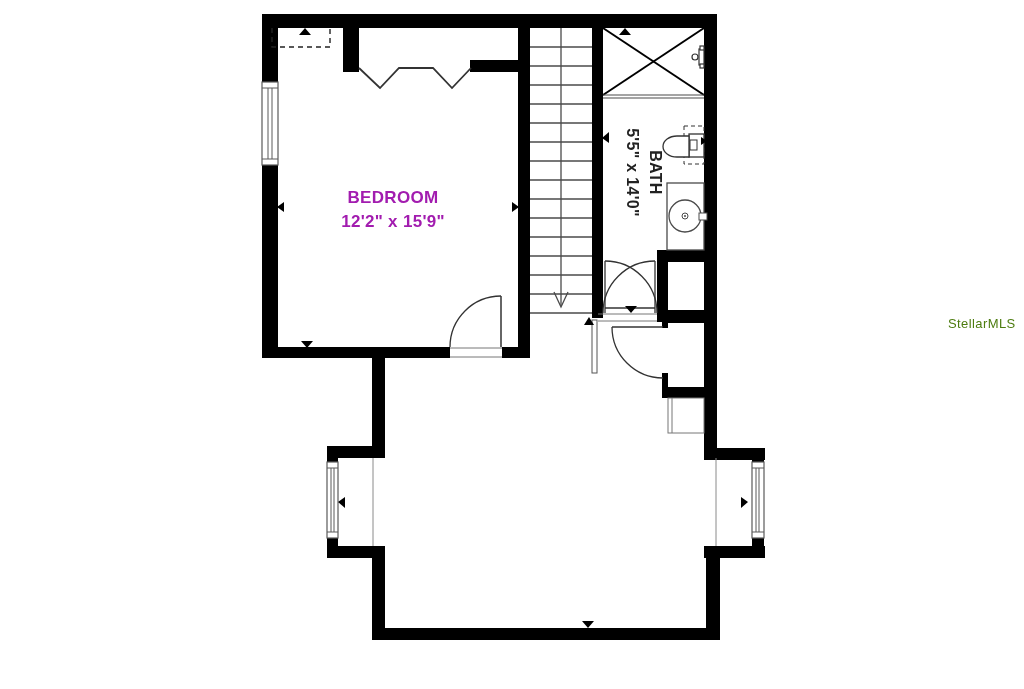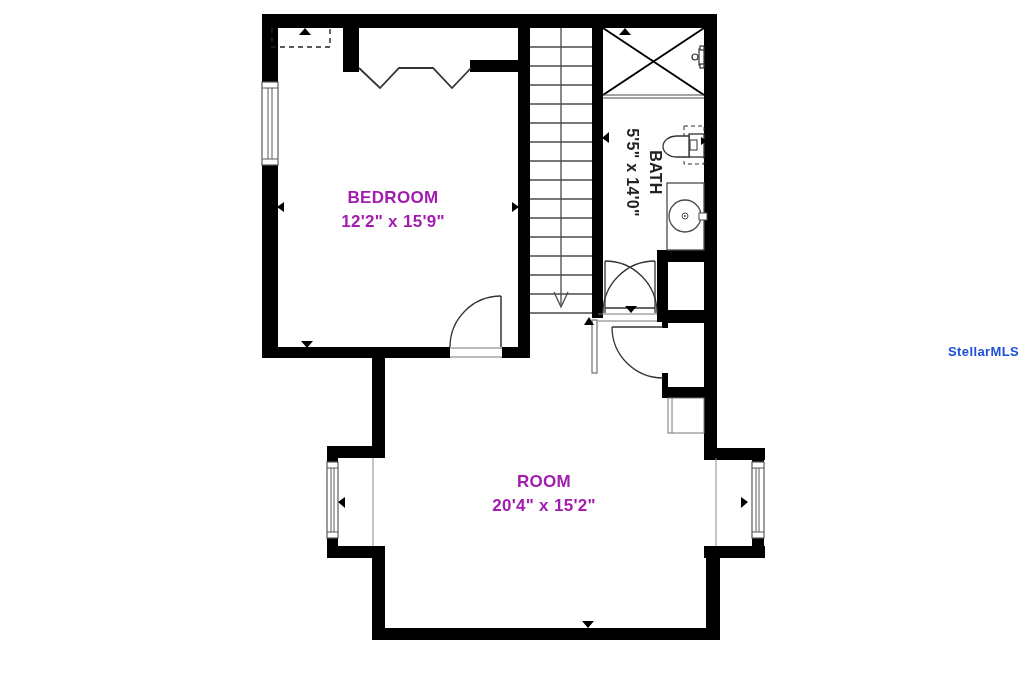--- a/index.html
+++ b/index.html
@@ -29,25 +29,25 @@
     text-align:center;
     color:#222222;
     font-weight:600;
     font-size:16px;
     line-height:23px;
     letter-spacing:0.3px;
     white-space:nowrap;
   }
   .watermark{
     position:absolute;
-    left:948px;top:344px;
+    left:948px;top:316px;
     font-size:13px;
     letter-spacing:0.4px;
-    color:#1d4ed8;
-    font-weight:700;
+    color:#4d7c0f;
+    font-weight:400;
   }
 </style>
 </head>
 <body>
 
 <div class="canvas">
 
   <svg width="1024" height="689" viewBox="0 0 1024 689">
 
     <g fill="#000000" stroke="none">
@@ -217,19 +217,15 @@
   <div class="room-label" style="left:293px;top:186px;width:200px;">
     <div>BEDROOM</div>
     <div class="dims">12'2" x 15'9"</div>
   </div>
 
   <div class="bath-label">
     <div>BATH</div>
     <div>5'5" x 14'0"</div>
   </div>
 
-  <div class="room-label" style="left:444px;top:470px;width:200px;">
-    <div>ROOM</div>
-    <div class="dims">20'4" x 15'2"</div>
-  </div>
 
   <div class="watermark">StellarMLS</div>
 </div>
 
 </body></html>

